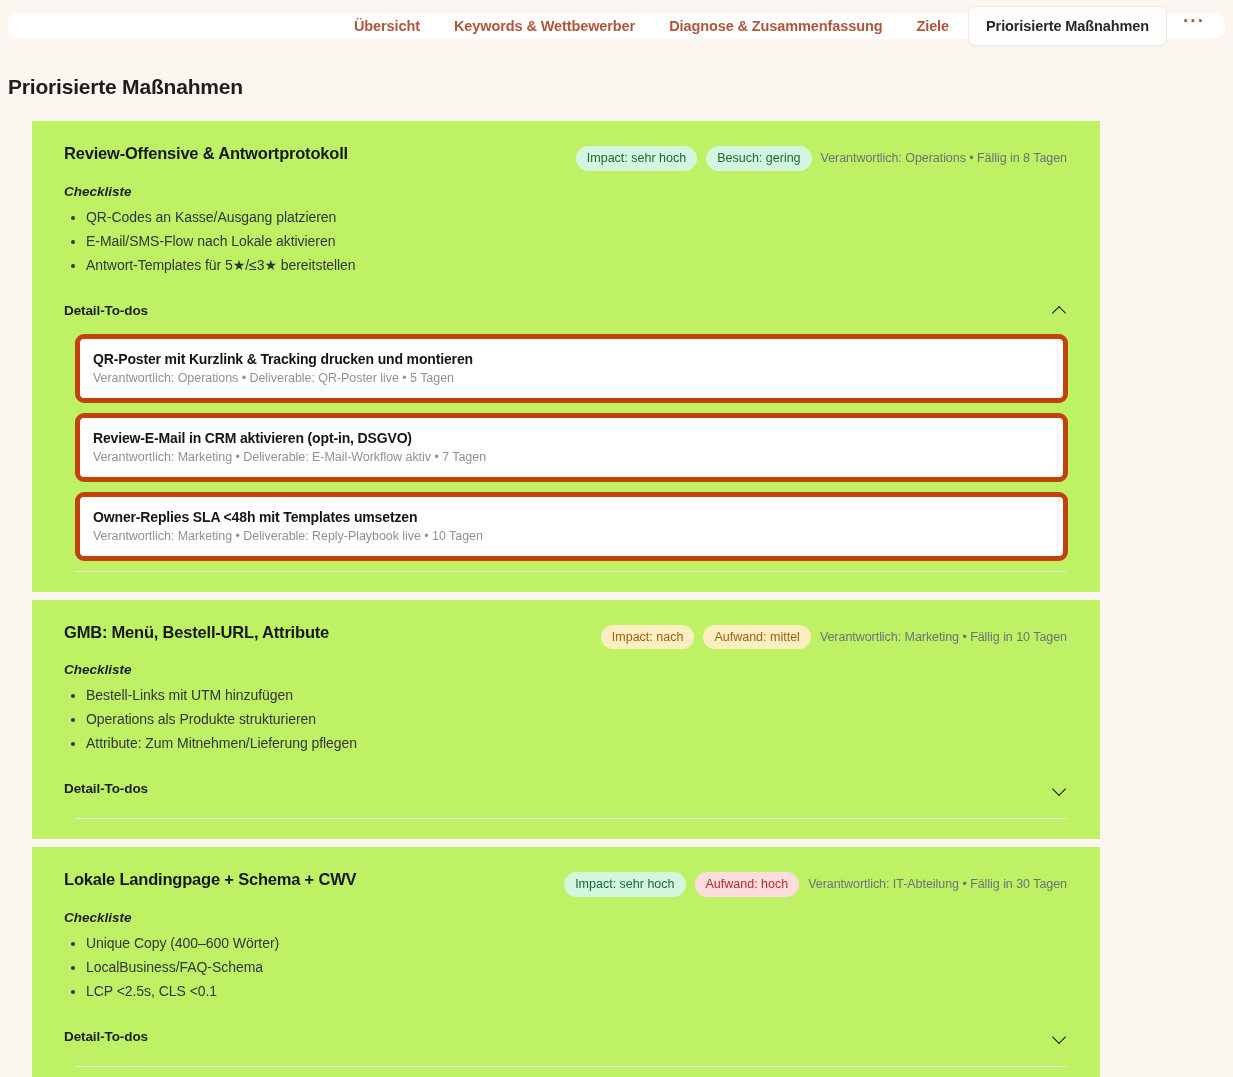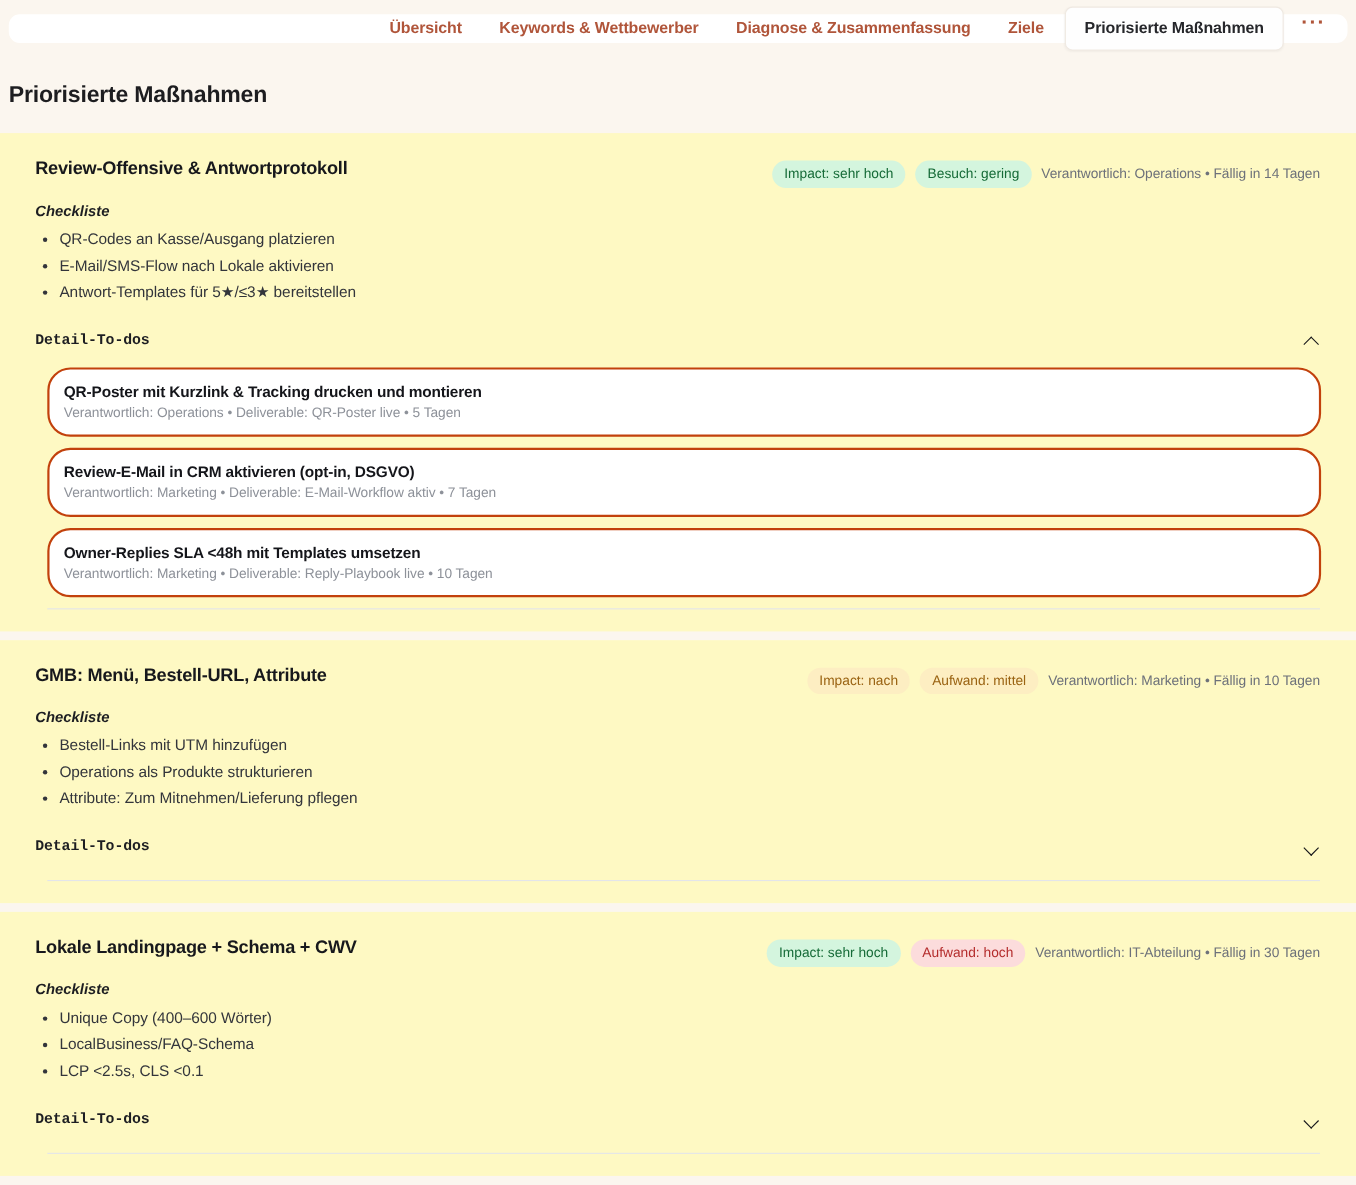--- a/index.html
+++ b/index.html
@@ -77,25 +77,26 @@
     font-weight: 700;
     color: #1d1d20;
     padding: 22px 0 0 8px;
     letter-spacing: -0.2px;
   }
 
   
   .cards { margin-top: 22px; }
 
   .card {
-    background: #fef9c3;
-    width: 1233px;
+    background: #bef264;
+    width: 1068px;
     margin-bottom: 8px;
     padding: 22px 11px 20px 11px;
     position: relative;
+    margin-left: 32px;
   }
 
   .card-head {
     display: flex;
     align-items: flex-start;
     justify-content: space-between;
     gap: 20px;
   }
   .card-title {
     font-size: 16.5px;
@@ -152,21 +153,20 @@
 
   
   .details {
     margin-top: 20px;
   }
   .details-head {
     display: flex;
     justify-content: space-between;
     padding: 6px 22px 6px 21px;
     cursor: pointer;
-    font-family: Liberation Mono, monospace;
   }
   .details-title {
     font-size: 13.5px;
     font-weight: 700;
     color: #1d1e22;
     letter-spacing: -0.1px;
   }
   .chev {
     width: 14px;
     height: 14px;
@@ -186,22 +186,22 @@
   }
   .chev.up::before {
     transform: rotate(-135deg);
     top: 5px;
   }
 
   .todo-list {
     margin: 10px 21px 0 32px;
   }
   .todo {
-    border: 2px solid #c2410c;
-    border-radius: 21px;
+    border: 5px solid #c2410c;
+    border-radius: 9px;
     padding: 12px 14px 13px 13px;
     margin-bottom: 10px;
     background: #fff;
   }
   .todo-title {
     font-size: 14px;
     font-weight: 700;
     color: #14151a;
     letter-spacing: -0.15px;
     margin-bottom: 4px;
@@ -237,21 +237,21 @@
 
   <h1 class="page-title">Priorisierte Maßnahmen</h1>
 
   <div class="cards" id="cards">
       <section class="card">
         <div class="card-head">
           <div class="card-title">Review-Offensive &amp; Antwortprotokoll</div>
           <div class="meta-row">
             <span class="badge green">Impact: sehr hoch</span>
             <span class="badge green">Besuch: gering</span>
-            <span class="meta-text">Verantwortlich: Operations • Fällig in 14 Tagen</span>
+            <span class="meta-text">Verantwortlich: Operations • Fällig in 8 Tagen</span>
           </div>
         </div>
         <div class="checklist-label">Checkliste</div>
         <ul class="checklist">
           <li>QR-Codes an Kasse/Ausgang platzieren</li>
           <li>E-Mail/SMS-Flow nach Lokale aktivieren</li>
           <li>Antwort-Templates für 5★/≤3★ bereitstellen</li>
         </ul>
         <div class="details">
           <div class="details-head">

